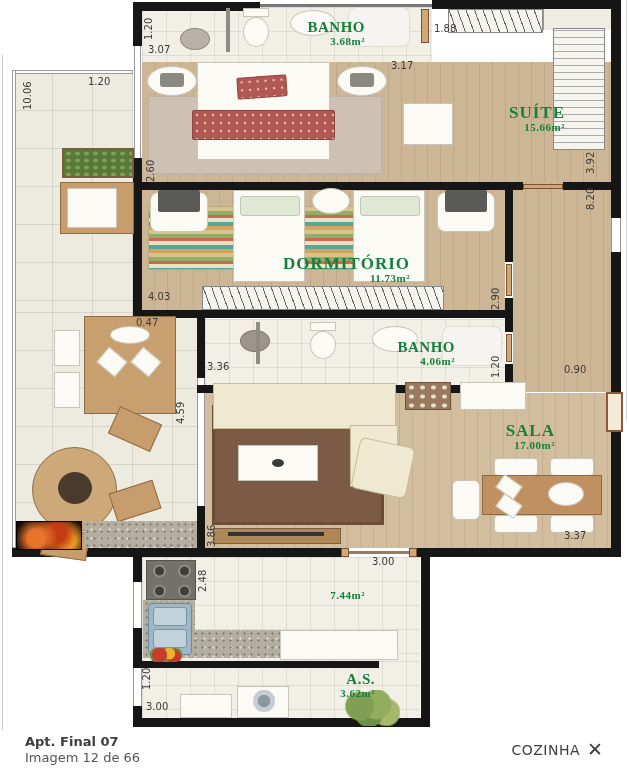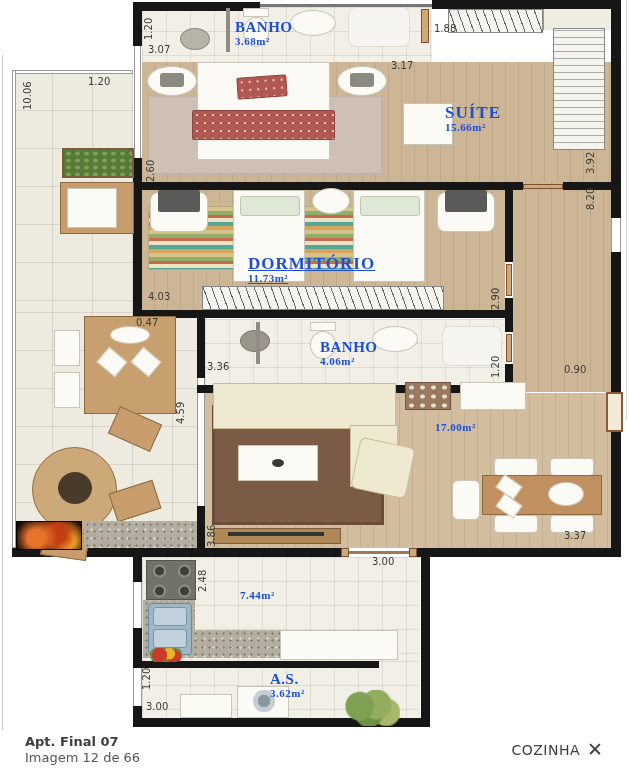--- a/index.html
+++ b/index.html
@@ -20,22 +20,22 @@
   
   .wall{background:#161616;}
   .thinline{background:#777;}
   .vwin{background:#fff;border-left:1px solid #999;border-right:1px solid #999;box-sizing:border-box;}
   .rail{background:#fff;border:1px solid #9a9a9a;box-sizing:border-box;}
   .winframe{background:#f3ead8;border:2px solid #8a5a3a;box-sizing:border-box;}
   .doorleaf{background:#cfa878;border:1px solid #7d5230;box-sizing:border-box;}
   .hatch{background:repeating-linear-gradient(70deg,transparent 0 7px,#666 7px 8px),#f6f4ee;border:1px solid #888;box-sizing:border-box;}
   .shelves{background:repeating-linear-gradient(0deg,#f6f4ee 0 6px,#aaa 6px 7px);border:1px solid #888;box-sizing:border-box;}
   
-  .rlabel{font-family:"Liberation Serif","DejaVu Serif",serif;font-weight:bold;color:#1d4ed8;
-          text-align:left;line-height:1.05;letter-spacing:0.5px;}
+  .rlabel{font-family:"Liberation Serif","DejaVu Serif",serif;font-weight:bold;color:#15803d;
+          text-align:right;line-height:1.05;letter-spacing:0.5px;}
   .rlabel .rn{font-size:15px;}
   .rlabel.big .rn{font-size:17px;letter-spacing:1px;}
   .rlabel .ra{font-size:11px;}
   .meas{font-size:10px;color:#3a3a3a;white-space:nowrap;}
   .measv{transform-origin:0 0;transform:rotate(-90deg);}
   
   .wbox{background:#fbfaf5;border:1px solid #c9c5b8;box-sizing:border-box;}
   .cream{background:#f0e9d2;border:1px solid #c9bc95;box-sizing:border-box;}
   .woodf{background:#c89d6e;border:1px solid #8d6a42;box-sizing:border-box;}
   .ellipse{border-radius:50%;}
@@ -213,29 +213,30 @@
     <div class="abs" style="left:338px;top:690px;width:62px;height:36px;background:radial-gradient(circle at 35% 45%,#7fa052 0 30%,transparent 34%),radial-gradient(circle at 62% 40%,#93ad5e 0 32%,transparent 36%),radial-gradient(circle at 50% 65%,#6c9147 0 34%,transparent 38%),radial-gradient(circle at 78% 62%,#a8b86a 0 24%,transparent 28%);"></div>
 
     <div class="abs rlabel" style="left:235px;top:20px;width:130px;">
       <div class="rn">BANHO</div>
       <div class="ra">3.68m²</div>
     </div>
     <div class="abs rlabel big" style="left:445px;top:104px;width:120px;">
       <div class="rn">SUÍTE</div>
       <div class="ra">15.66m²</div>
     </div>
-    <div class="abs rlabel big" style="left:248px;top:255px;width:178px;text-decoration:underline;">
+    <div class="abs rlabel big" style="left:232px;top:255px;width:178px;">
       <div class="rn">DORMITÓRIO</div>
       <div class="ra">11.73m²</div>
     </div>
     <div class="abs rlabel" style="left:320px;top:340px;width:135px;">
       <div class="rn">BANHO</div>
       <div class="ra">4.06m²</div>
     </div>
     <div class="abs rlabel big" style="left:435px;top:422px;width:120px;">
+      <div class="rn">SALA</div>
       <div class="ra">17.00m²</div>
     </div>
     <div class="abs rlabel big" style="left:240px;top:590px;width:125px;">
       <div class="ra">7.44m²</div>
     </div>
     <div class="abs rlabel" style="left:270px;top:672px;width:105px;">
       <div class="rn">A.S.</div>
       <div class="ra">3.62m²</div>
     </div>
 

